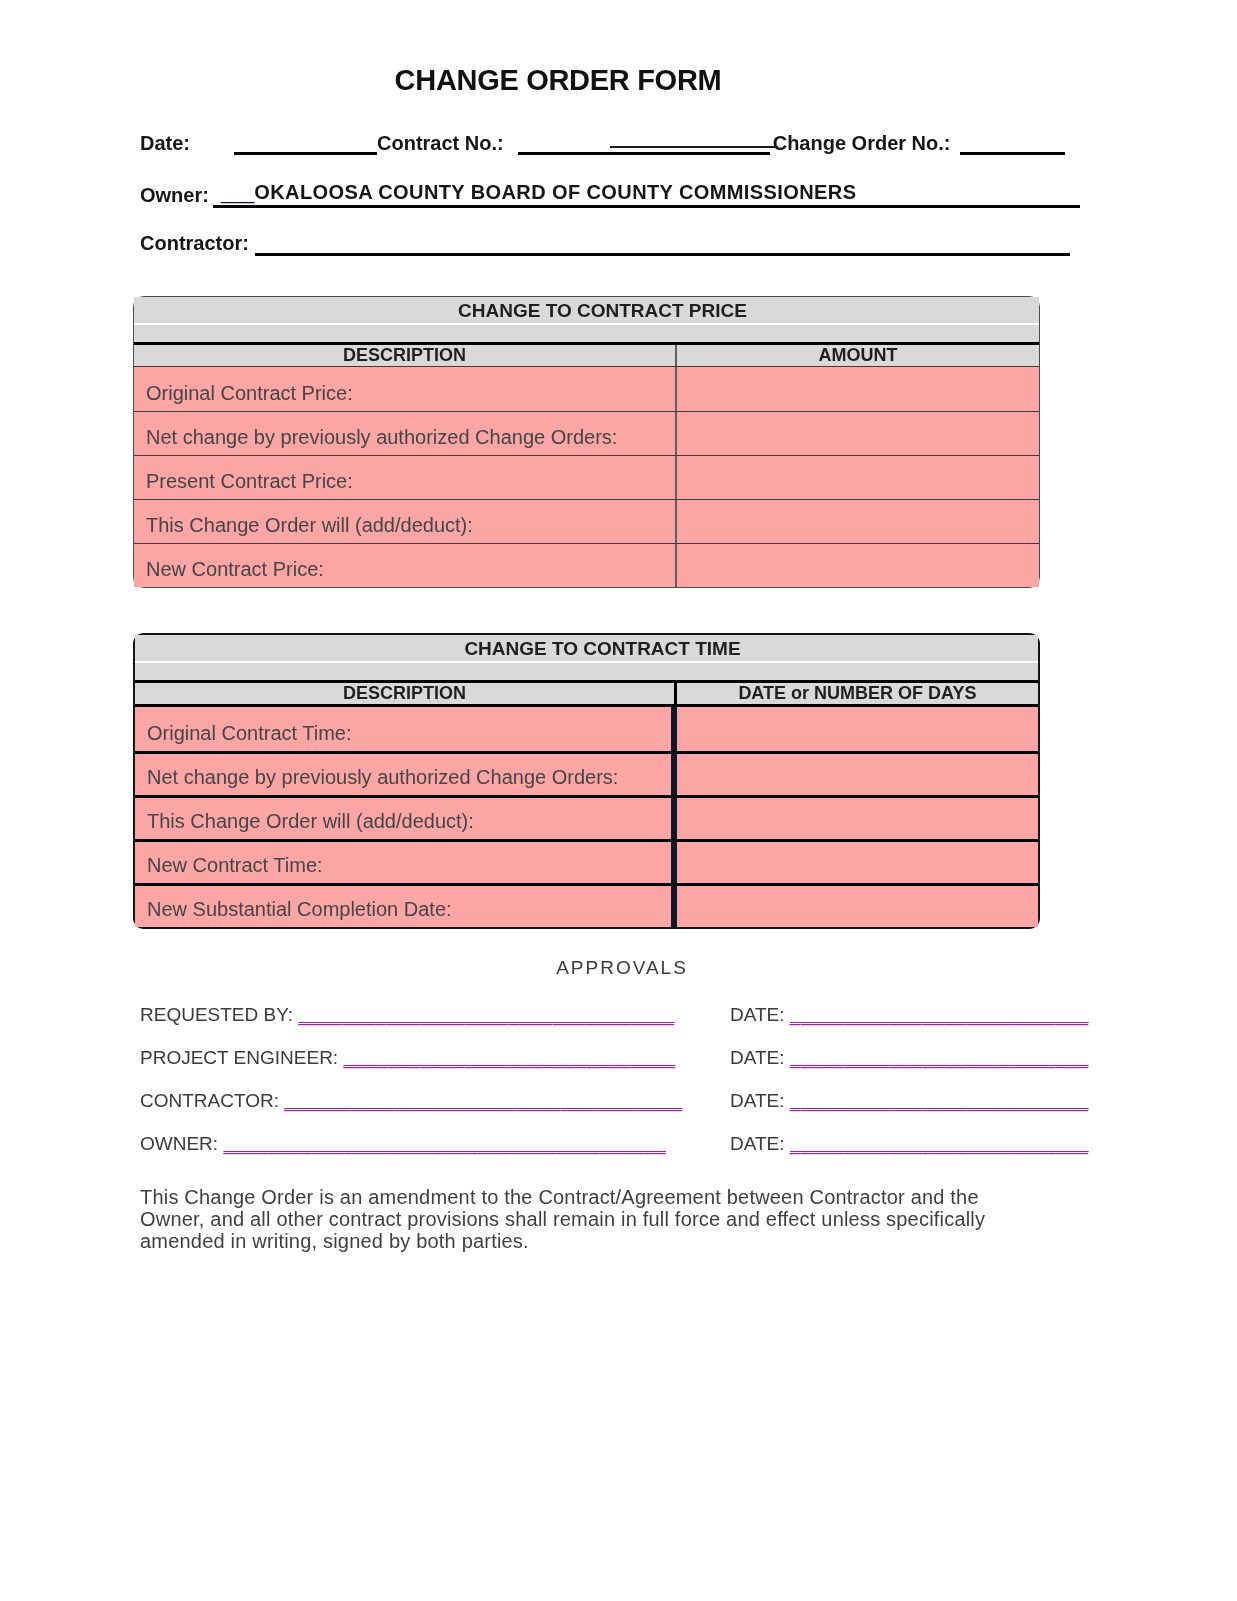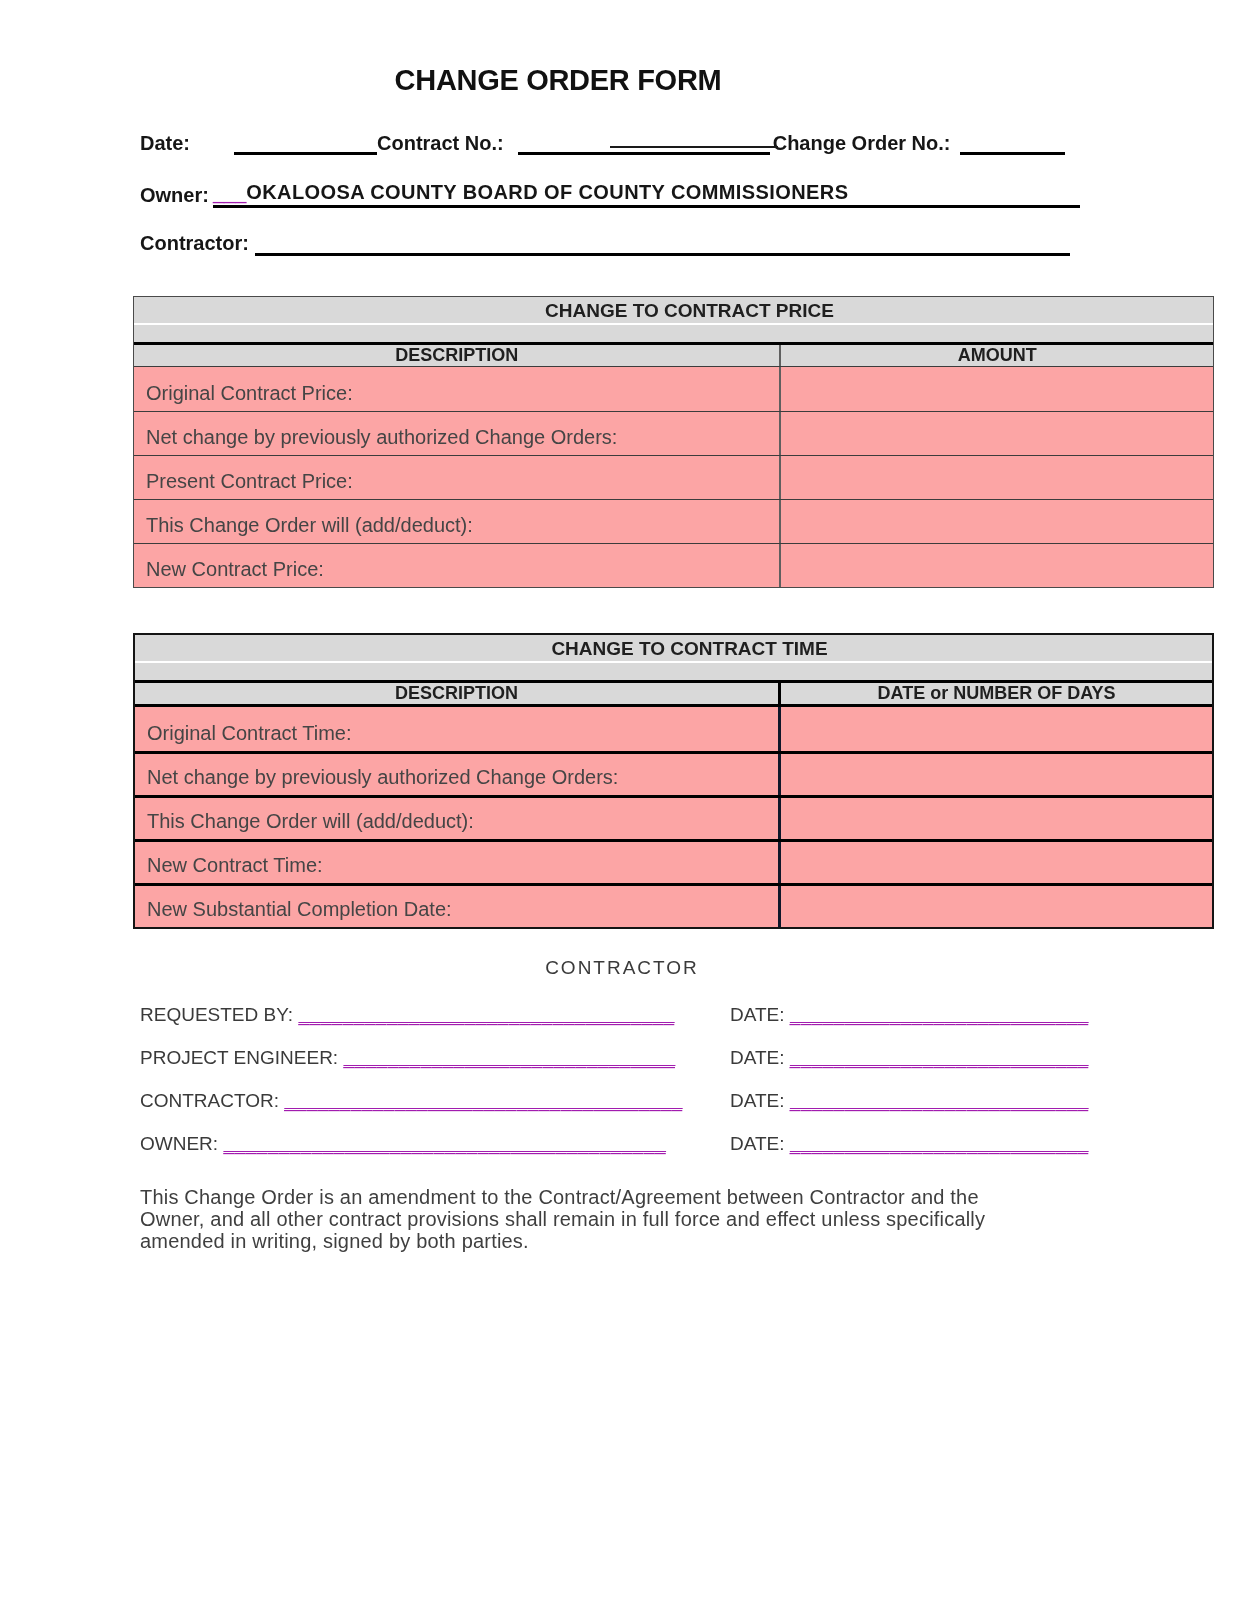--- a/index.html
+++ b/index.html
@@ -28,28 +28,28 @@
   .blank-date   { width:143px; margin-left:44px; }
   .blank-contract { width:252px; margin-left:14px; margin-right:3px; }
   .blank-contract .extra-line {
     position:absolute; left:92px; bottom:4px; width:168px;
     border-top:2px solid #1a1a1a;
   }
   .blank-change-order { flex:1; margin-left:10px; margin-right:15px; }
 
   .owner-row { margin-top:24px; display:flex; align-items:flex-end; font-size:20px; line-height:26px; }
   .owner-line { flex:1; margin-left:4px; border-bottom:3px solid #000; white-space:nowrap; }
-  .gray-dashes { color:#a21caf; letter-spacing:0; }
+  .gray-dashes { color:#0f172a; letter-spacing:0;margin-left:8px; }
   .owner-name { font-weight:700; letter-spacing:0.4px; color:#161616; }
 
   .contractor-row { margin-top:22px; display:flex; align-items:flex-end; font-size:20px; line-height:26px; }
   .contractor-line { flex:1; margin-left:6px; margin-right:10px; border-bottom:3px solid #000; height:24px; }
 
   
-  .tbl { margin-left:-7px; width:1081px; }
+  .tbl { margin-left:-7px; width:907px;border-radius:11px; }
   .tbl1 { margin-top:40px; border:1.5px solid #4a4a4a; }
   .tbl2 { margin-top:45px; border:2px solid #141414; }
 
   .band { background:#d9d9d9; }
   .band-title {
     text-align:center; text-indent:32px;
     font-weight:700; font-size:19px; line-height:20px;
     padding:4px 0 2px; color:#1f1f1f;
     border-bottom:2px solid #ffffff;
   }
@@ -68,21 +68,21 @@
 
   .trow { display:grid; grid-template-columns:60% 40%; height:44px; background:#fca5a5; }
   .tbl1 .trow + .trow { border-top:1.5px solid #3c3c3c; }
   .tbl2 .trow + .trow { border-top:3px solid #000; }
   .td-desc {
     display:flex; align-items:flex-end;
     padding:0 12px 6px 12px;
     font-size:20px; color:#454545;
   }
   .tbl1 .td-desc { border-right:2px solid #5f5f5f; }
-  .tbl2 .td-desc { border-right:3px solid #0f172a; }
+  .tbl2 .td-desc { border-right:6px solid #0f172a; }
   .td-val { }
 
   
   .approvals-heading {
     margin-top:28px; text-align:center; text-indent:24px;
     font-size:19px; letter-spacing:2px; color:#3a3a3a;
   }
   .approval-row {
     display:grid; grid-template-columns:590px 1fr;
     font-size:19px; line-height:24px; color:#3a3a3a;
@@ -183,21 +183,21 @@
     <div class="trow">
       <div class="td-desc">New Contract Time:</div>
       <div class="td-val"></div>
     </div>
     <div class="trow">
       <div class="td-desc">New Substantial Completion Date:</div>
       <div class="td-val"></div>
     </div>
   </div>
 
-  <div class="approvals-heading">CONTRACTOR</div>
+  <div class="approvals-heading">APPROVALS</div>
 
   <div class="approval-row first">
     <div><span>REQUESTED BY:</span> <span class="sig-line">__________________________________</span></div>
     <div><span>DATE:</span> <span class="date-line">___________________________</span></div>
   </div>
   <div class="approval-row">
     <div><span>PROJECT ENGINEER:</span> <span class="sig-line">______________________________</span></div>
     <div><span>DATE:</span> <span class="date-line">___________________________</span></div>
   </div>
   <div class="approval-row">

